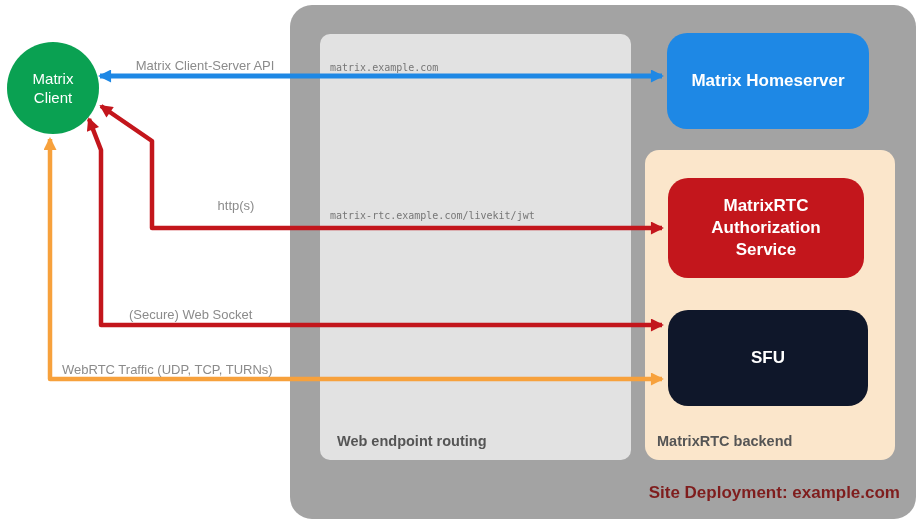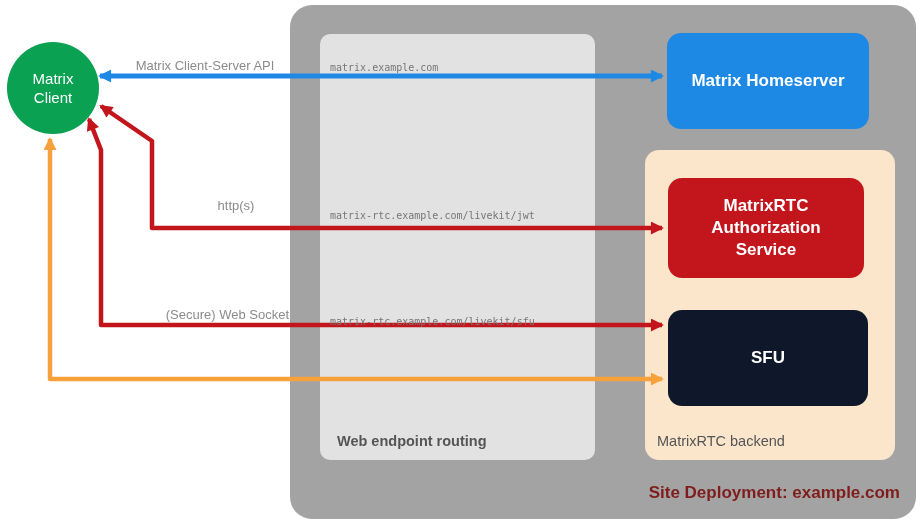--- a/index.html
+++ b/index.html
@@ -11,37 +11,37 @@
   .site-box {
     position:absolute; left:290px; top:5px; width:626px; height:514px;
     background:#a3a3a3; border-radius:22px;
   }
   .site-label {
     position:absolute; right:16px; bottom:16px;
     color:#7f1d1d; font-weight:bold; font-size:17px;
   }
   .routing-box {
     position:absolute; left:320px; top:34px; width:275px; height:426px;
-    background:#e2e2e2; border-radius:10px;
+    background:#e2e2e2; border-radius:10px;padding-left:36px;
   }
   .routing-label {
     position:absolute; left:17px; bottom:11px;
     color:#555555; font-weight:bold; font-size:14.5px;
   }
   .backend-box {
     position:absolute; left:645px; top:150px; width:250px; height:310px;
     background:#fbe6cb; border-radius:14px;
   }
   .backend-label {
     position:absolute; left:12px; bottom:11px;
-    color:#555555; font-weight:normal; font-size:14.5px;
+    color:#555555; font-weight:bold; font-size:14.5px;
   }
   .node {
     position:absolute; display:flex; align-items:center; justify-content:center;
-    color:#ffffff; font-weight:bold; text-align:center; border-radius:14px;
+    color:#ffffff; font-weight:bold; text-align:center; border-radius:20px;
     font-size:17px; line-height:1.3; box-sizing:border-box;
   }
   .homeserver { left:667px; top:33px; width:202px; height:96px; background:#1e88e5; }
   .auth       { left:668px; top:178px; width:196px; height:100px; background:#c3161c; padding:8px 22px; }
   .sfu-node   { left:668px; top:310px; width:200px; height:96px; background:#0f172a; }
   .client-circle {
     position:absolute; left:7px; top:42px; width:92px; height:92px;
     border-radius:50%; background:#0aa152;
     display:flex; align-items:center; justify-content:center;
     color:#ffffff; font-weight:normal; font-size:15px; text-align:center; line-height:1.3;
@@ -52,21 +52,21 @@
     font-size:10px; color:#767676; white-space:nowrap;
   }
   .ep0 { left:330px; top:62px; }
   .ep1 { left:330px; top:210px;text-align:right; }
   .ep2 { left:330px; top:316px; }
   .arrow-label {
     position:absolute; font-size:13px; color:#8b8b8b; white-space:nowrap;
   }
   .al0 { left:110px; top:58px; width:190px; text-align:center; }
   .al1 { left:186px; top:198px; width:100px; text-align:center; }
-  .al2 { left:129px; top:307px; width:160px; text-align:right; }
+  .al2 { left:129px; top:307px; width:160px; text-align:left; }
   .al3 { left:62px;  top:362px; }
   svg.arrows { position:absolute; left:0; top:0; width:921px; height:524px; pointer-events:none; }
 </style>
 </head>
 <body>
 
 <div class="canvas">
 
   <div class="site-box">
     <div class="site-label">Site Deployment: example.com</div>
@@ -106,19 +106,19 @@
       </marker>
     </defs>
     <path d="M 100 76 L 662 76" stroke="#1e88e5" stroke-width="5" fill="none" marker-start="url(#ah-blue)" marker-end="url(#ah-blue)"></path>
     <path d="M 101 106 L 152 141 L 152 228 L 662 228" stroke="#c3161c" stroke-width="4.5" fill="none" stroke-linejoin="round" marker-start="url(#ah-red)" marker-end="url(#ah-red)"></path>
     <path d="M 89 119 L 101 150 L 101 325 L 662 325" stroke="#c3161c" stroke-width="4.5" fill="none" stroke-linejoin="round" marker-start="url(#ah-red)" marker-end="url(#ah-red)"></path>
     <path d="M 50 139 L 50 379 L 662 379" stroke="#f7a13c" stroke-width="4.5" fill="none" stroke-linejoin="round" marker-start="url(#ah-orange)" marker-end="url(#ah-orange)"></path>
   </svg>
 
   <div class="endpoint ep0">matrix.example.com</div>
   <div class="endpoint ep1">matrix-rtc.example.com/livekit/jwt</div>
-  <div class="endpoint ep2">matrix-rtc.example.com/livekit/sfu</div>
 
   <div class="arrow-label al0">Matrix Client-Server API</div>
   <div class="arrow-label al1">http(s)</div>
   <div class="arrow-label al2">(Secure) Web Socket</div>
+  <div class="arrow-label al3">WebRTC Traffic (UDP, TCP, TURNs)</div>
 
 </div>
 
 </body></html>

